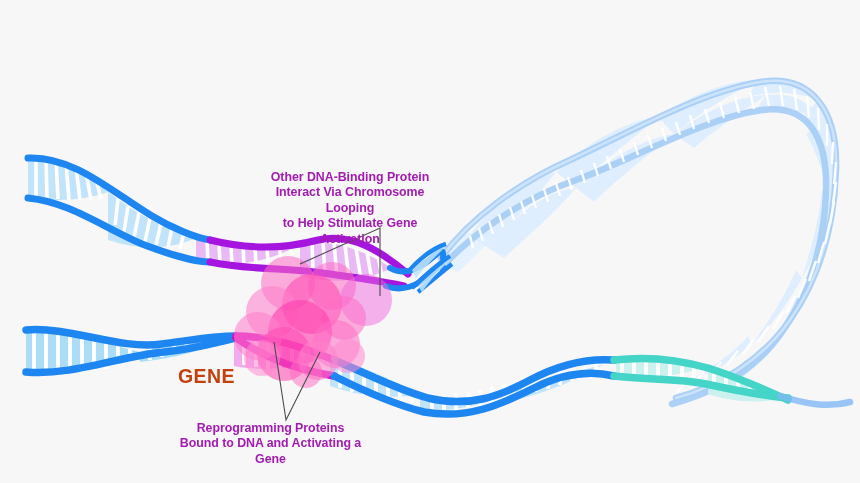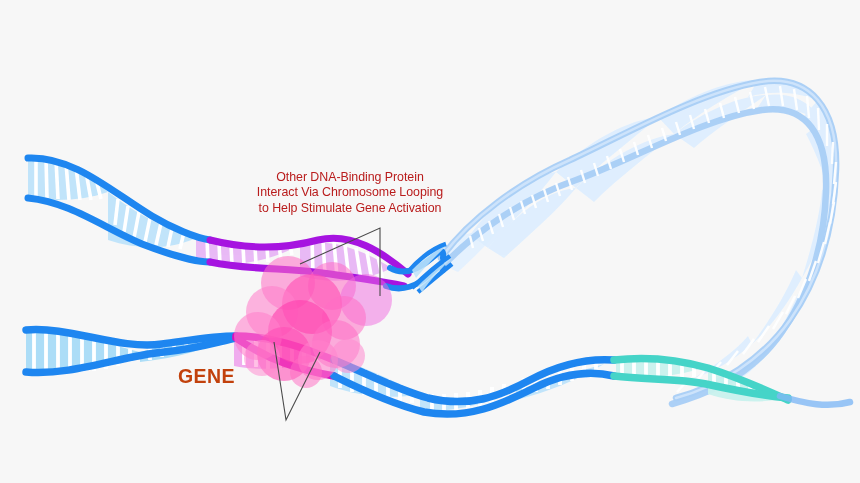--- a/index.html
+++ b/index.html
@@ -6,26 +6,27 @@
   body{
     width:860px;height:483px;
     background:#f7f7f7;
     font-family:"Liberation Sans", sans-serif;
     overflow:hidden;
   }
   #figure{position:relative;width:860px;height:483px;}
   #dna-svg{position:absolute;left:0;top:0;width:860px;height:483px;display:block;}
   .anno{
     position:absolute;
-    color:#b91c1c;
+    color:#a21caf;
     font-size:12.4px;
     line-height:15.4px;
     text-align:center;
     white-space:pre-line;
     letter-spacing:-0.05px;
+    font-weight:bold;
   }
   #anno-top{left:255px;top:170px;width:190px;}
   #anno-bottom{left:163px;top:421px;width:215px;}
   #gene-label{
     position:absolute;
     left:178px;top:365px;
     font-size:19.5px;
     font-weight:bold;
     color:#c2410c;
     letter-spacing:0.4px;
@@ -310,14 +311,16 @@
       <path d="M274,342 L286,420 L320,352"></path>
     </g>
   </svg>
 
   <div class="anno" id="anno-top">Other DNA-Binding Protein
 Interact Via Chromosome Looping
 to Help Stimulate Gene Activation</div>
 
   <div id="gene-label">GENE</div>
 
+  <div class="anno" id="anno-bottom">Reprogramming Proteins
+Bound to DNA and Activating a Gene</div>
 
 </div>
 
 </body></html>

